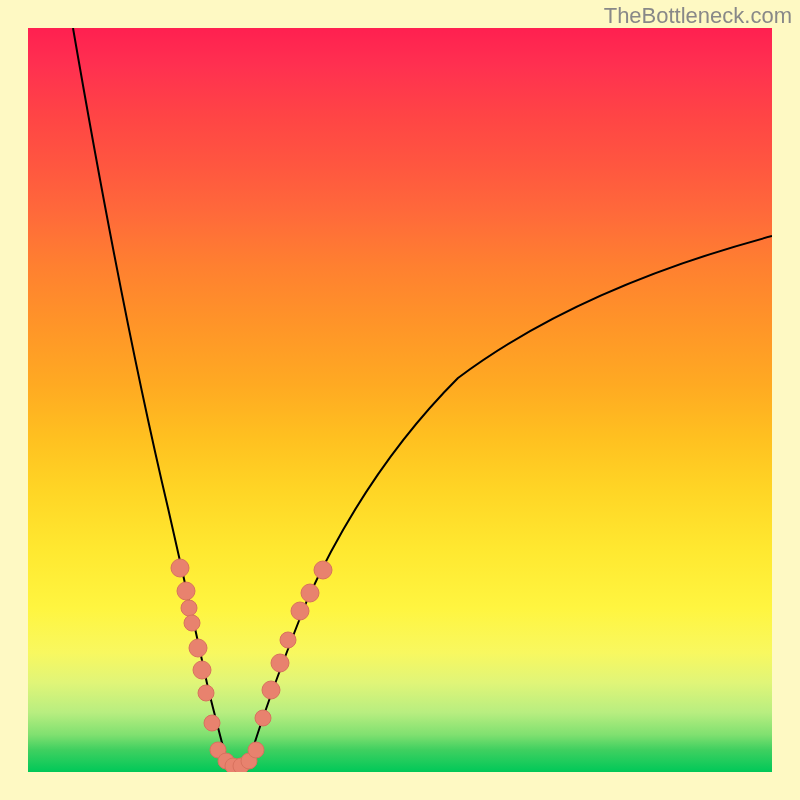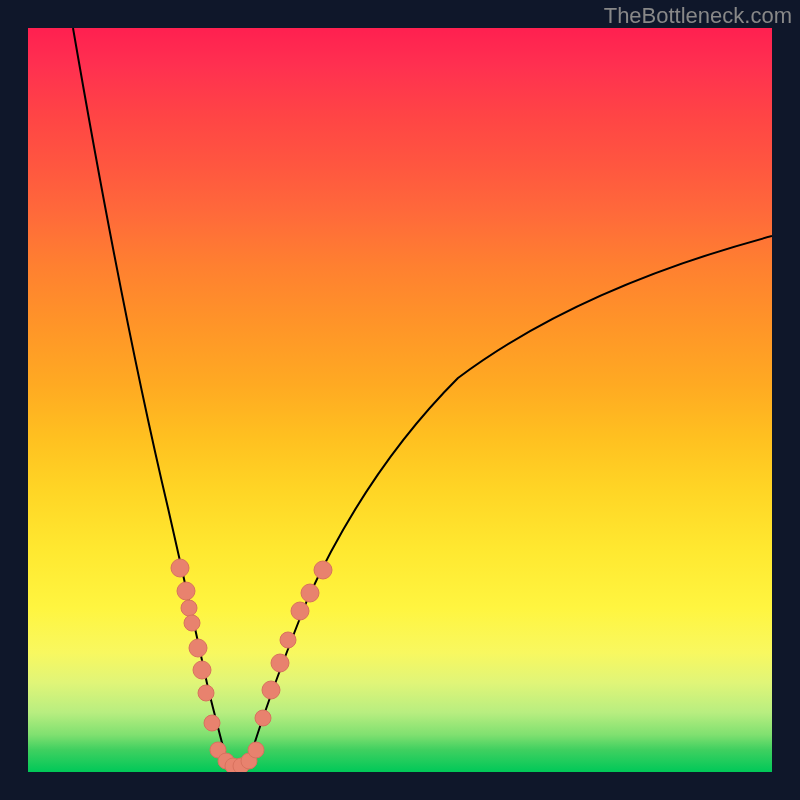--- a/index.html
+++ b/index.html
@@ -13,21 +13,21 @@
       height: 800px;
       overflow: hidden;
       background: #000;
       font-family: Arial, sans-serif;
     }
     
     .chart-container {
       position: relative;
       width: 800px;
       height: 800px;
-      background: #0f172a;
+      background: #fef9c3;
     }
     
     .plot-area {
       position: absolute;
       top: 28px;
       left: 28px;
       width: 744px;
       height: 744px;
       background: linear-gradient(to bottom,
         #ff2050 0%,

